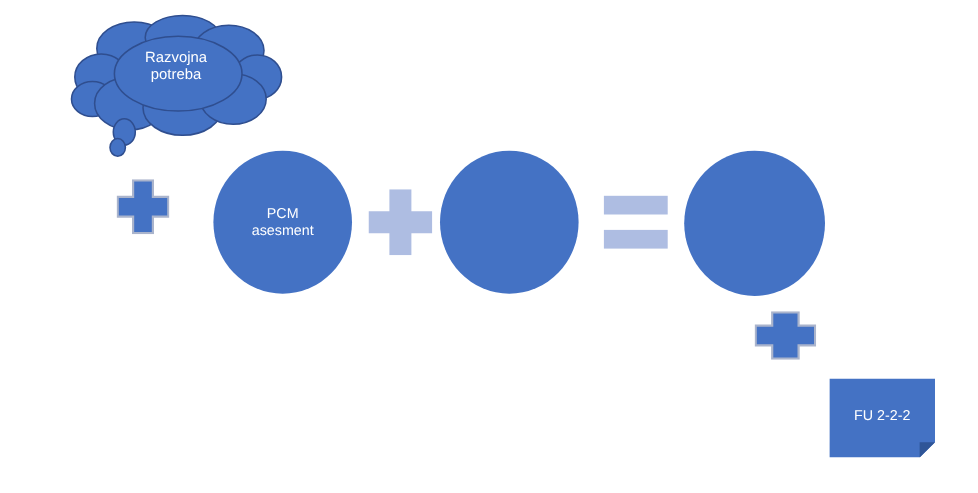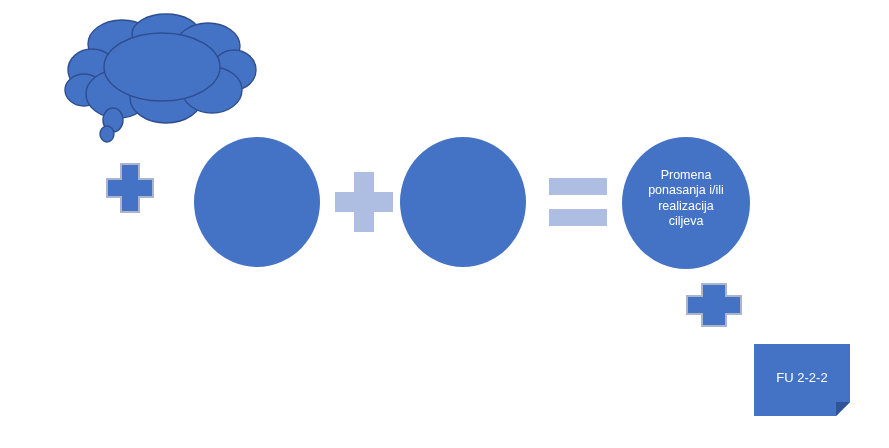--- a/index.html
+++ b/index.html
@@ -171,47 +171,47 @@
         <ellipse cx="22" cy="78" rx="19" ry="16"></ellipse>
         <ellipse cx="56" cy="82" rx="32" ry="24"></ellipse>
         <ellipse cx="104" cy="86" rx="36" ry="25"></ellipse>
         <ellipse cx="150" cy="78" rx="30" ry="23"></ellipse>
         <ellipse cx="100" cy="55" rx="58" ry="34"></ellipse>
         <ellipse cx="51" cy="108" rx="10" ry="12"></ellipse>
         <ellipse cx="45" cy="122" rx="7" ry="8"></ellipse>
       </g>
     </svg>
   </div>
+  <div class="shape-text" id="cloud-label">Razvojna
+potreba</div>
 
   <div class="op" id="plus-need">
     <svg viewBox="0 0 48 50" xmlns="http://www.w3.org/2000/svg">
       <path d="M15 1 H33 V16 H47 V34 H33 V49 H15 V34 H1 V16 H15 Z" fill="#4472C4" stroke="#AAB4CC" stroke-width="2"></path>
     </svg>
   </div>
 
   <div class="ellipse" id="ellipse-pcm"></div>
+  <div class="shape-text" id="ellipse-pcm-label">PCM
+asesment</div>
 
   <div class="op" id="plus-sessions">
     <svg viewBox="0 0 58 60" xmlns="http://www.w3.org/2000/svg">
       <path d="M19 0 H39 V20 H58 V40 H39 V60 H19 V40 H0 V20 H19 Z" fill="#AEBDE2"></path>
     </svg>
   </div>
 
   <div class="ellipse" id="ellipse-sessions"></div>
 
   <div class="op" id="equals-outcome">
     <div class="eq-bar top"></div>
     <div class="eq-bar bottom"></div>
   </div>
 
   <div class="ellipse" id="ellipse-outcome"></div>
-  <div class="shape-text" id="ellipse-outcome-label">Promena
-ponasanja i/ili
-realizacija
-ciljeva</div>
 
   <div class="op" id="plus-followup">
     <svg viewBox="0 0 56 44" xmlns="http://www.w3.org/2000/svg">
       <path d="M16 1 H40 V13 H55 V31 H40 V43 H16 V31 H1 V13 H16 Z" fill="#4472C4" stroke="#AAB4CC" stroke-width="2"></path>
     </svg>
   </div>
 
   <div id="note-followup">
     <svg viewBox="0 0 96 72" xmlns="http://www.w3.org/2000/svg">
       <path d="M0 0 H96 V58 L82 72 H0 Z" fill="#4472C4"></path>

